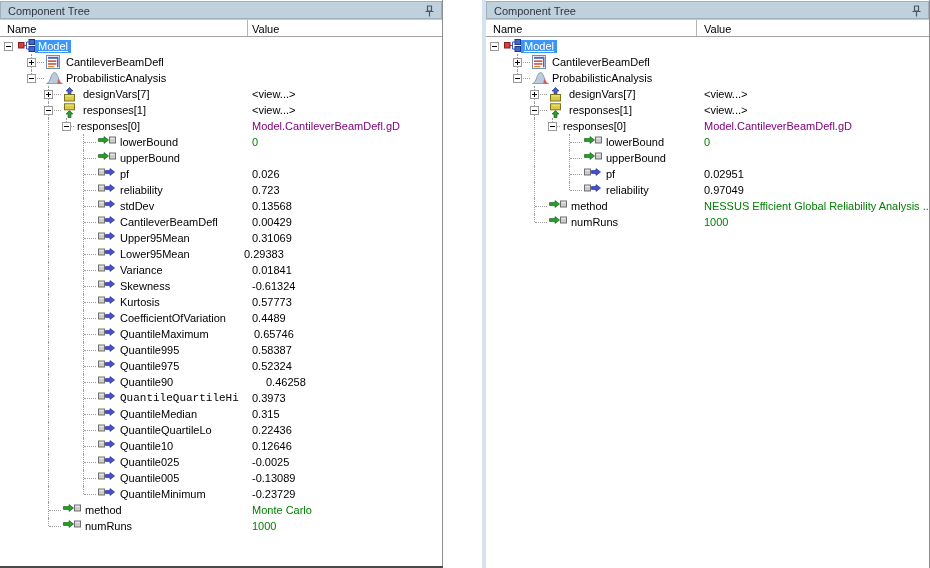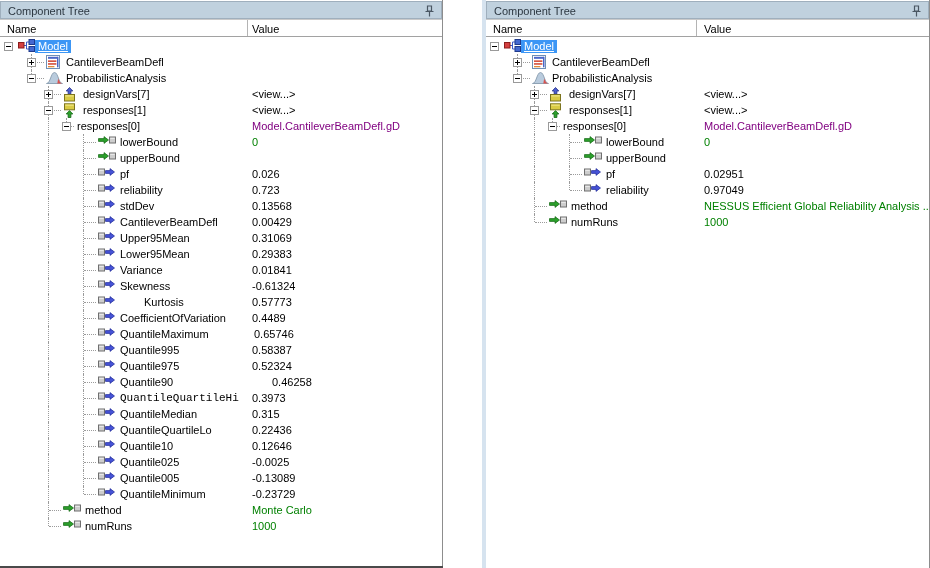--- a/index.html
+++ b/index.html
@@ -200,21 +200,21 @@
       <div class="row">
         <div class="vg" style="left: 48px; top: 0px; height: 16px;"></div>
         <div class="vg" style="left: 83px; top: 0px; height: 16px;"></div>
         <div class="hg" style="left: 84px; width: 12px;"></div>
         <span class="icon" style="left: 98px;"><svg width="18" height="10" viewBox="0 0 18 10">
             <rect x="0.5" y="2" width="6" height="6" fill="#cdcdcd" stroke="#6e6e6e"></rect>
             <rect x="1.3" y="2.8" width="4.4" height="1" fill="#efefef"></rect>
             <path d="M7.5,3.6 H12 V1.6 L16.5,5 L12,8.4 V6.4 H7.5 Z" fill="#4653d6" stroke="#1f2a96" stroke-width="0.7"></path>
           </svg></span>
         <span class="lbl" style="left: 120px;">Lower95Mean</span>
-        <span class="val" style="left: 252px;">0.29383</span>
+        <span class="val" style="left: 244px;">0.29383</span>
       </div>
       <div class="row">
         <div class="vg" style="left: 48px; top: 0px; height: 16px;"></div>
         <div class="vg" style="left: 83px; top: 0px; height: 16px;"></div>
         <div class="hg" style="left: 84px; width: 12px;"></div>
         <span class="icon" style="left: 98px;"><svg width="18" height="10" viewBox="0 0 18 10">
             <rect x="0.5" y="2" width="6" height="6" fill="#cdcdcd" stroke="#6e6e6e"></rect>
             <rect x="1.3" y="2.8" width="4.4" height="1" fill="#efefef"></rect>
             <path d="M7.5,3.6 H12 V1.6 L16.5,5 L12,8.4 V6.4 H7.5 Z" fill="#4653d6" stroke="#1f2a96" stroke-width="0.7"></path>
           </svg></span>
@@ -235,21 +235,21 @@
       </div>
       <div class="row">
         <div class="vg" style="left: 48px; top: 0px; height: 16px;"></div>
         <div class="vg" style="left: 83px; top: 0px; height: 16px;"></div>
         <div class="hg" style="left: 84px; width: 12px;"></div>
         <span class="icon" style="left: 98px;"><svg width="18" height="10" viewBox="0 0 18 10">
             <rect x="0.5" y="2" width="6" height="6" fill="#cdcdcd" stroke="#6e6e6e"></rect>
             <rect x="1.3" y="2.8" width="4.4" height="1" fill="#efefef"></rect>
             <path d="M7.5,3.6 H12 V1.6 L16.5,5 L12,8.4 V6.4 H7.5 Z" fill="#4653d6" stroke="#1f2a96" stroke-width="0.7"></path>
           </svg></span>
-        <span class="lbl" style="left: 120px; margin-left: 24px;">Kurtosis</span>
+        <span class="lbl" style="left: 120px;">Kurtosis</span>
         <span class="val" style="left: 252px;">0.57773</span>
       </div>
       <div class="row">
         <div class="vg" style="left: 48px; top: 0px; height: 16px;"></div>
         <div class="vg" style="left: 83px; top: 0px; height: 16px;"></div>
         <div class="hg" style="left: 84px; width: 12px;"></div>
         <span class="icon" style="left: 98px;"><svg width="18" height="10" viewBox="0 0 18 10">
             <rect x="0.5" y="2" width="6" height="6" fill="#cdcdcd" stroke="#6e6e6e"></rect>
             <rect x="1.3" y="2.8" width="4.4" height="1" fill="#efefef"></rect>
             <path d="M7.5,3.6 H12 V1.6 L16.5,5 L12,8.4 V6.4 H7.5 Z" fill="#4653d6" stroke="#1f2a96" stroke-width="0.7"></path>
@@ -296,21 +296,21 @@
       <div class="row">
         <div class="vg" style="left: 48px; top: 0px; height: 16px;"></div>
         <div class="vg" style="left: 83px; top: 0px; height: 16px;"></div>
         <div class="hg" style="left: 84px; width: 12px;"></div>
         <span class="icon" style="left: 98px;"><svg width="18" height="10" viewBox="0 0 18 10">
             <rect x="0.5" y="2" width="6" height="6" fill="#cdcdcd" stroke="#6e6e6e"></rect>
             <rect x="1.3" y="2.8" width="4.4" height="1" fill="#efefef"></rect>
             <path d="M7.5,3.6 H12 V1.6 L16.5,5 L12,8.4 V6.4 H7.5 Z" fill="#4653d6" stroke="#1f2a96" stroke-width="0.7"></path>
           </svg></span>
         <span class="lbl" style="left: 120px;">Quantile90</span>
-        <span class="val" style="left: 256px; padding-left: 16px;">0.46258</span>
+        <span class="val" style="left: 250px; padding-left: 16px;">0.46258</span>
       </div>
       <div class="row">
         <div class="vg" style="left: 48px; top: 0px; height: 16px;"></div>
         <div class="vg" style="left: 83px; top: 0px; height: 16px;"></div>
         <div class="hg" style="left: 84px; width: 12px;"></div>
         <span class="icon" style="left: 98px;"><svg width="18" height="10" viewBox="0 0 18 10">
             <rect x="0.5" y="2" width="6" height="6" fill="#cdcdcd" stroke="#6e6e6e"></rect>
             <rect x="1.3" y="2.8" width="4.4" height="1" fill="#efefef"></rect>
             <path d="M7.5,3.6 H12 V1.6 L16.5,5 L12,8.4 V6.4 H7.5 Z" fill="#4653d6" stroke="#1f2a96" stroke-width="0.7"></path>
           </svg></span>

